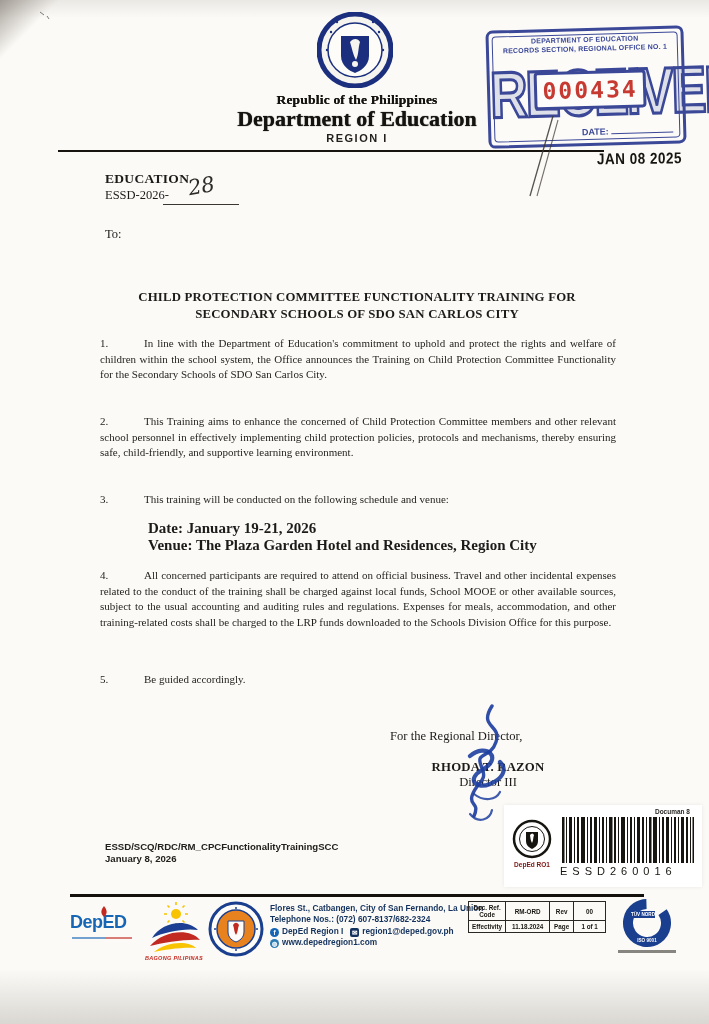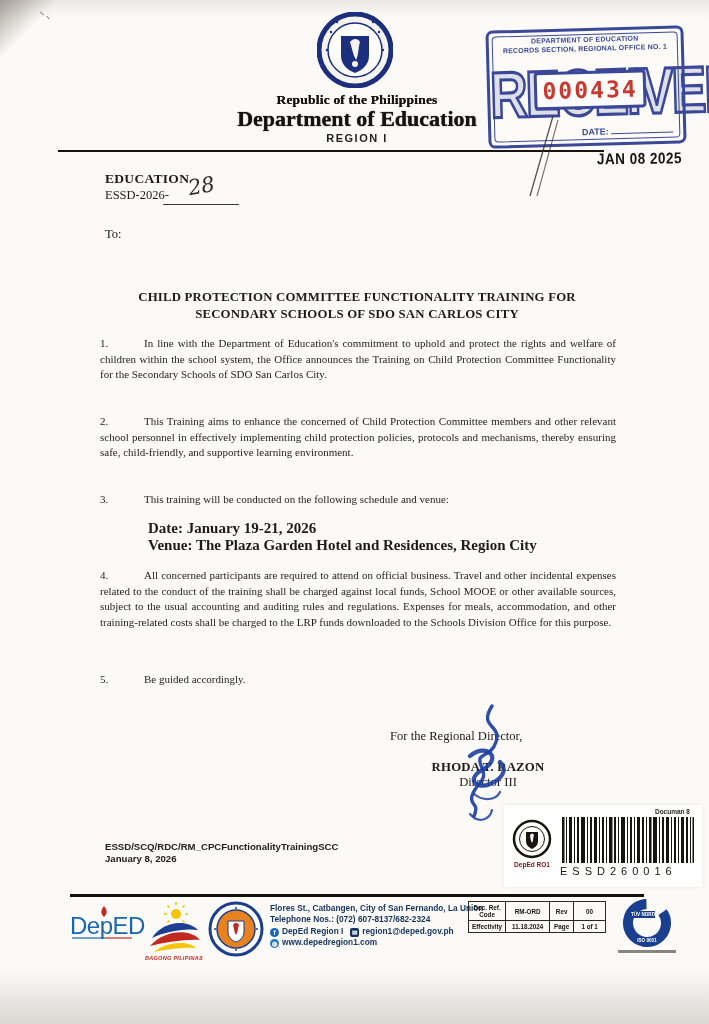--- a/index.html
+++ b/index.html
@@ -93,21 +93,21 @@
   .bc-seal { position:absolute; left:8px; top:14px; width:40px; height:40px; }
   .bc-seal-label { position:absolute; left:4px; top:56px; width:48px; text-align:center;
     font-family:"Liberation Sans", sans-serif; font-weight:bold; font-size:6.5px; color:#7c1612; }
   .bc-bars { position:absolute; left:58px; top:12px; width:132px; height:46px; }
   .bc-code { position:absolute; left:56px; top:60px; width:140px;
     font-family:"Liberation Sans", sans-serif; font-size:11px; letter-spacing:5px; color:#17150f; }
 
   
   .ft-rule { position:absolute; left:70px; top:894px; width:574px; height:2.5px; background:#14110c; }
   .ft-deped { position:absolute; left:70px; top:912px; width:70px; height:40px; }
-  .ft-deped-word { font-family:"Liberation Sans", sans-serif; font-weight:normal; font-size:24px;
+  .ft-deped-word { font-family:"Liberation Sans", sans-serif; font-weight:bold; font-size:18px;
     color:#1766b5; letter-spacing:-.5px; }
   .ft-deped-drop { position:absolute; left:29px; top:-6px; width:10px; height:12px; }
   .ft-deped-sub { position:absolute; left:2px; top:25px; width:60px; height:2px;
     background:linear-gradient(90deg,#1766b5 0 55%, #c22a21 55% 100%); opacity:.6; }
   .ft-bagong { position:absolute; left:146px; top:902px; width:56px; height:58px; }
   .ft-bagong-label { position:absolute; left:140px; top:955px; width:68px; text-align:center;
     font-family:"Liberation Sans", sans-serif; font-weight:bold; font-style:italic;
     font-size:5.5px; color:#c22a21; letter-spacing:.3px; }
   .ft-regionseal { position:absolute; left:208px; top:901px; width:56px; height:56px; }
   .ft-contact { position:absolute; left:270px; top:903px; width:200px;

